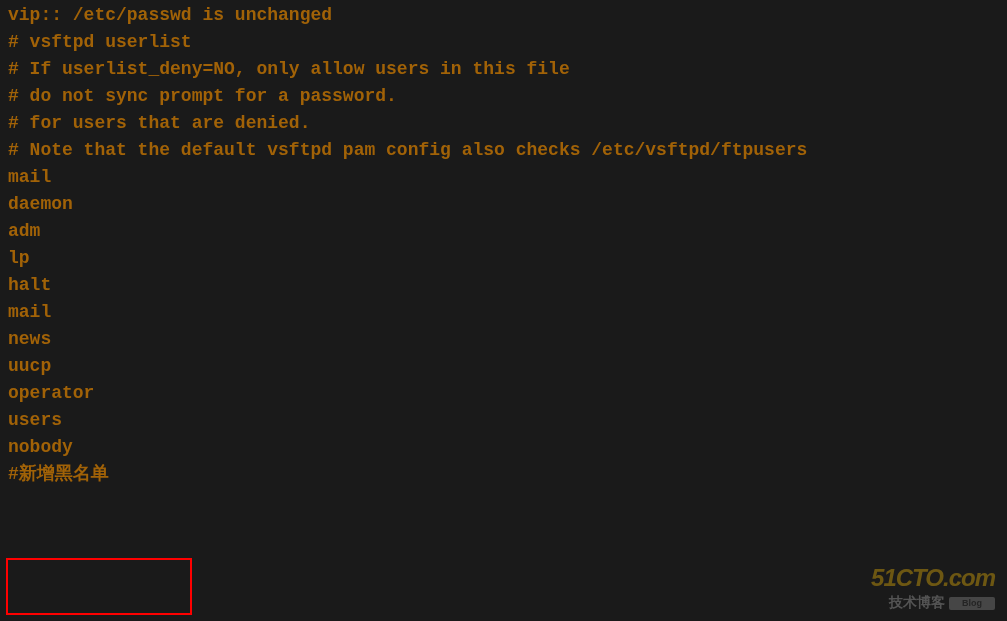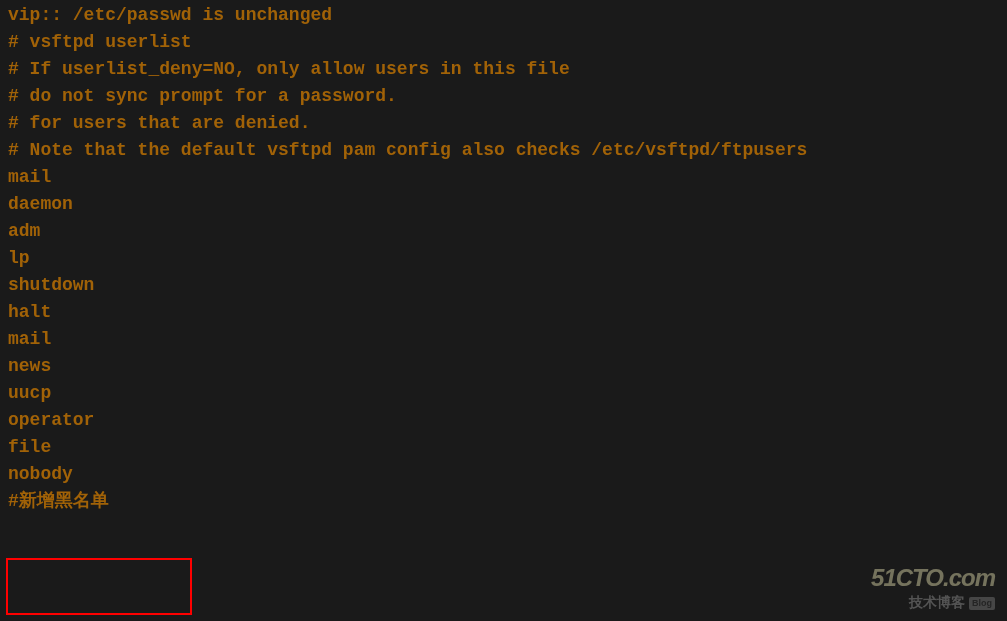--- a/index.html
+++ b/index.html
@@ -38,61 +38,60 @@
       right: 12px;
       bottom: 8px;
       text-align: right;
       opacity: 0.4;
       font-family: Arial, sans-serif;
     }
     .watermark-main {
       font-size: 24px;
       font-weight: bold;
       font-style: italic;
-      color: #fef9c3;
+      color: #eab308;
       letter-spacing: -1px;
     }
     .watermark-sub {
       font-size: 14px;
       color: #aaa;
       margin-top: -4px;
     }
     .watermark-badge {
       display: inline-block;
       background: #888;
       color: #333;
       font-size: 9px;
-      padding: 0 3px;
+      padding: 0 13px;
       border-radius: 2px;
       margin-left: 4px;
       vertical-align: middle;
     }
   </style>
 </head>
 <body>
 
 <div>
   <div class="terminal-line">vip:: /etc/passwd is unchanged</div>
   <div class="terminal-line"></div>
   <div class="terminal-line"># vsftpd userlist</div>
   <div class="terminal-line"># If userlist_deny=NO, only allow users in this file</div>
   <div class="terminal-line"># do not sync prompt for a password.</div>
   <div class="terminal-line"># for users that are denied.</div>
   <div class="terminal-line"># Note that the default vsftpd pam config also checks /etc/vsftpd/ftpusers</div>
   <div class="terminal-line">mail</div>
   <div class="terminal-line">daemon</div>
   <div class="terminal-line">adm</div>
   <div class="terminal-line">lp</div>
-  <div class="terminal-line">shutdown</div>
   <div class="terminal-line">halt</div>
   <div class="terminal-line">mail</div>
   <div class="terminal-line">news</div>
   <div class="terminal-line">uucp</div>
   <div class="terminal-line">operator</div>
-  <div class="terminal-line">file</div>
+  <div class="terminal-line">users</div>
   <div class="terminal-line">nobody</div>
   <div class="terminal-line">#新增黑名单</div>
 
 </div>
 
 <div class="highlight-box"></div>
 
 <div class="watermark">
   <div class="watermark-main">51CTO.com</div>
   <div class="watermark-sub">

